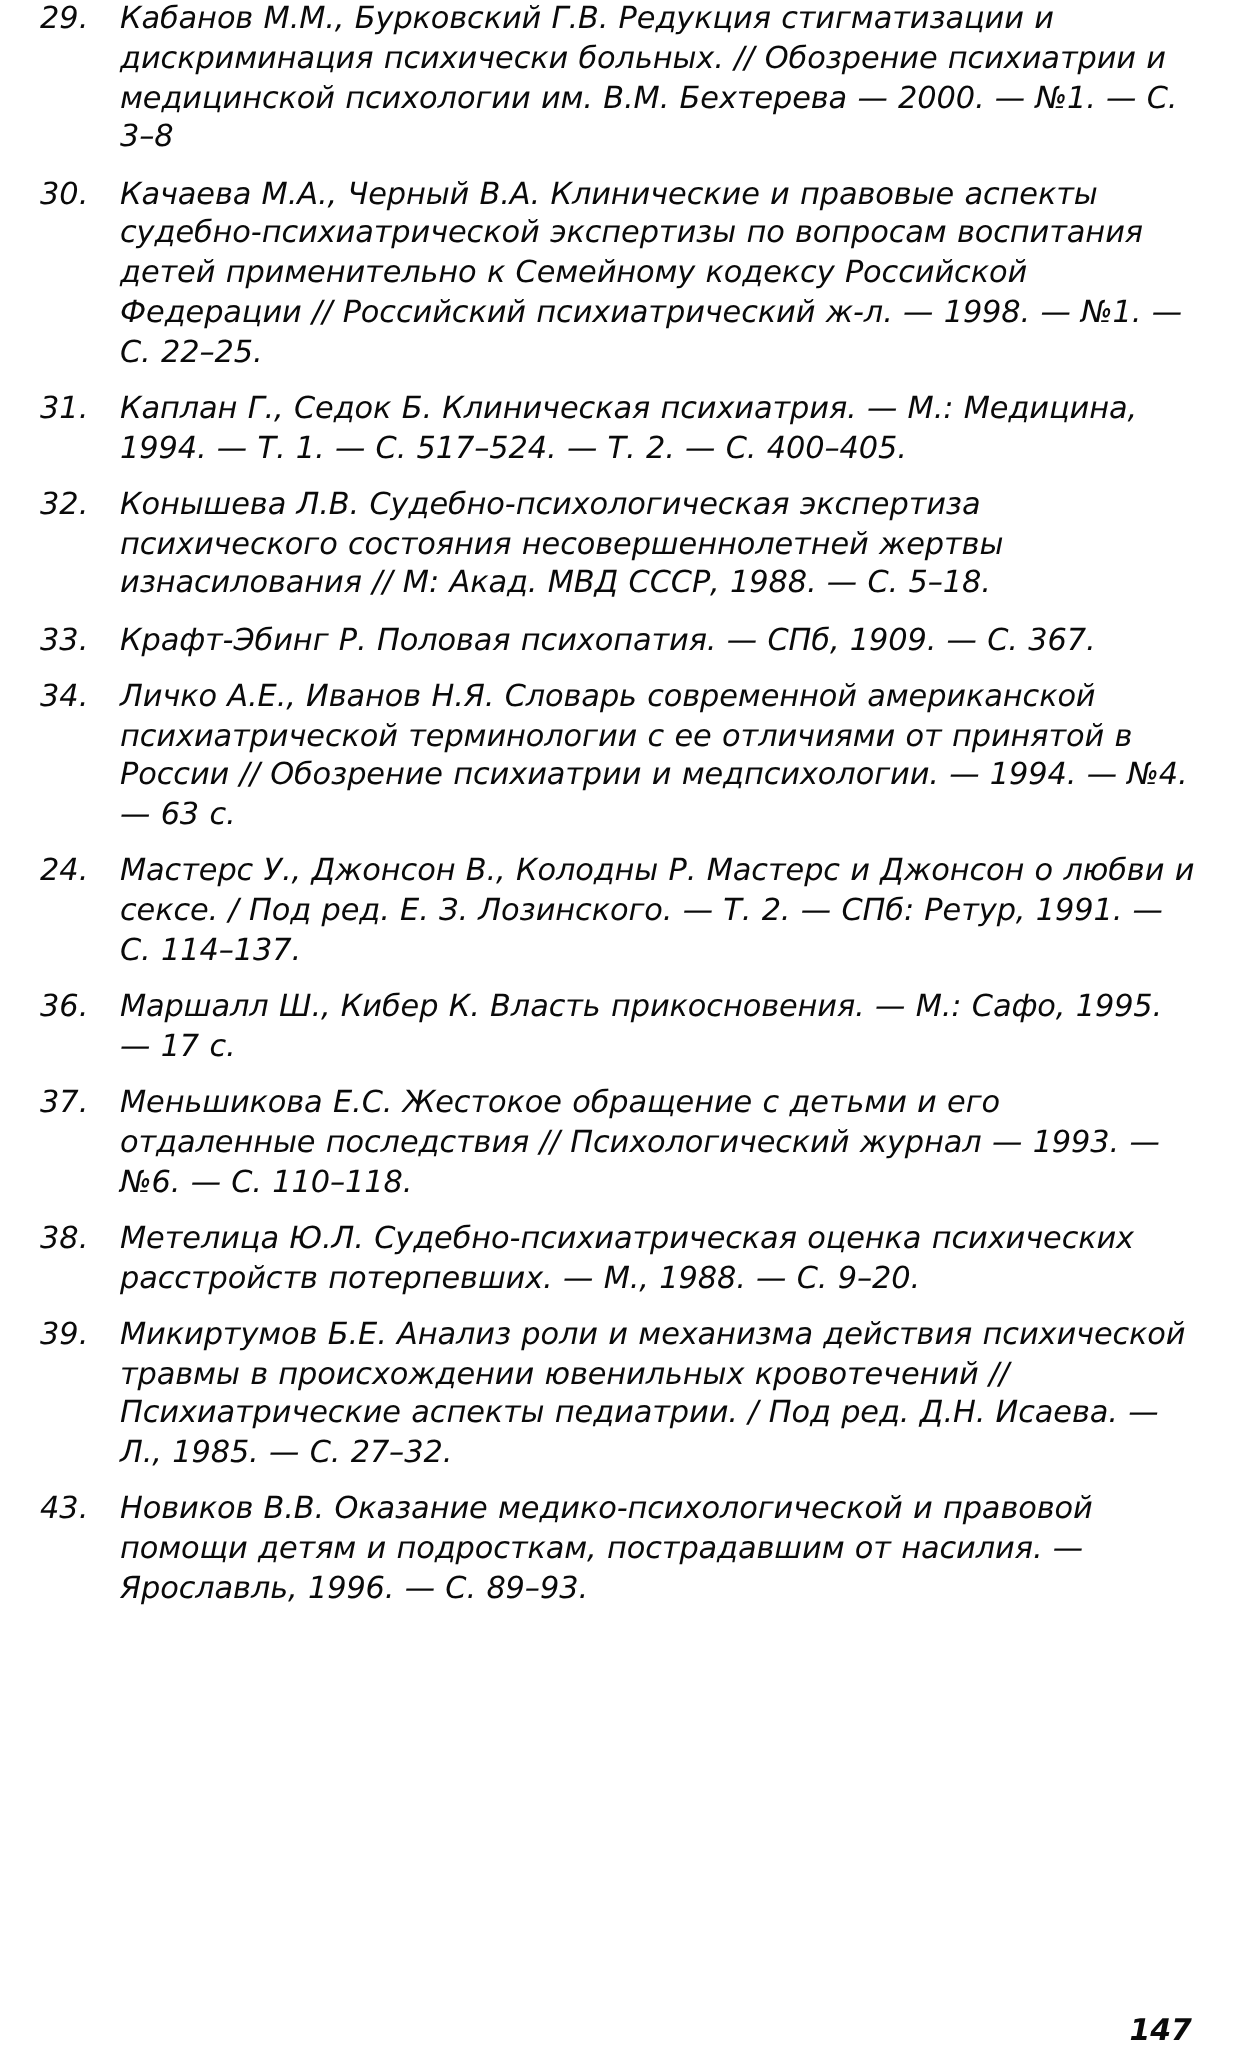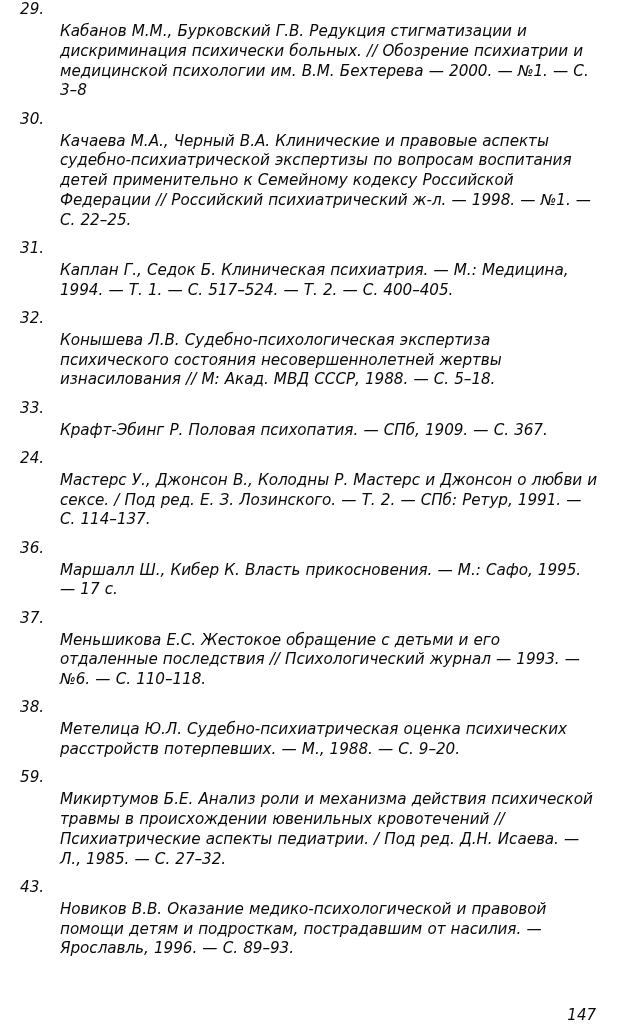--- a/index.html
+++ b/index.html
@@ -39,28 +39,28 @@
     letter-spacing: 0px;
   }
   .ref-text {
     flex: 1 1 auto;
     font-size: 15.2px;
     line-height: 1.30;
     font-style: italic;
     text-align: left;
     letter-spacing: -0.05px;
     word-spacing: 0.4px;
-    margin-top: 22px;
   }
   .page-number {
     position: absolute;
     right: 24px;
     bottom: 12px;
     font-size: 15px;
     font-style: italic;
+    font-weight: bold;
   }
 </style>
 </head>
 <body>
 
 <div class="page">
   <div class="refs">
 
     <div class="ref">
       <div class="ref-num">29.</div>
@@ -80,20 +80,24 @@
     <div class="ref">
       <div class="ref-num">32.</div>
       <div class="ref-text">Конышева Л.В. Судебно-психологическая экспертиза психического состояния несовершеннолетней жертвы изнасилования // М: Акад. МВД СССР, 1988. — С. 5–18.</div>
     </div>
 
     <div class="ref">
       <div class="ref-num">33.</div>
       <div class="ref-text">Крафт-Эбинг Р. Половая психопатия. — СПб, 1909. — С. 367.</div>
     </div>
 
+    <div class="ref">
+      <div class="ref-num">34.</div>
+      <div class="ref-text">Личко А.Е., Иванов Н.Я. Словарь современной американской психиатрической терминологии с ее отличиями от принятой в России // Обозрение психиатрии и медпсихологии. — 1994. — №4. — 63 с.</div>
+    </div>
 
     <div class="ref">
       <div class="ref-num">24.</div>
       <div class="ref-text">Мастерс У., Джонсон В., Колодны Р. Мастерс и Джонсон о любви и сексе. / Под ред. Е. З. Лозинского. — Т. 2. — СПб: Ретур, 1991. — С. 114–137.</div>
     </div>
 
     <div class="ref">
       <div class="ref-num">36.</div>
       <div class="ref-text">Маршалл Ш., Кибер К. Власть прикосновения. — М.: Сафо, 1995. — 17 с.</div>
     </div>
@@ -102,21 +106,21 @@
       <div class="ref-num">37.</div>
       <div class="ref-text">Меньшикова Е.С. Жестокое обращение с детьми и его отдаленные последствия // Психологический журнал — 1993. — №6. — С. 110–118.</div>
     </div>
 
     <div class="ref">
       <div class="ref-num">38.</div>
       <div class="ref-text">Метелица Ю.Л. Судебно-психиатрическая оценка психических расстройств потерпевших. — М., 1988. — С. 9–20.</div>
     </div>
 
     <div class="ref">
-      <div class="ref-num">59.</div>
+      <div class="ref-num">39.</div>
       <div class="ref-text">Микиртумов Б.Е. Анализ роли и механизма действия психической травмы в происхождении ювенильных кровотечений // Психиатрические аспекты педиатрии. / Под ред. Д.Н. Исаева. — Л., 1985. — С. 27–32.</div>
     </div>
 
 
 
 
     <div class="ref">
       <div class="ref-num">43.</div>
       <div class="ref-text">Новиков В.В. Оказание медико-психологической и правовой помощи детям и подросткам, пострадавшим от насилия. — Ярославль, 1996. — С. 89–93.</div>
     </div>

